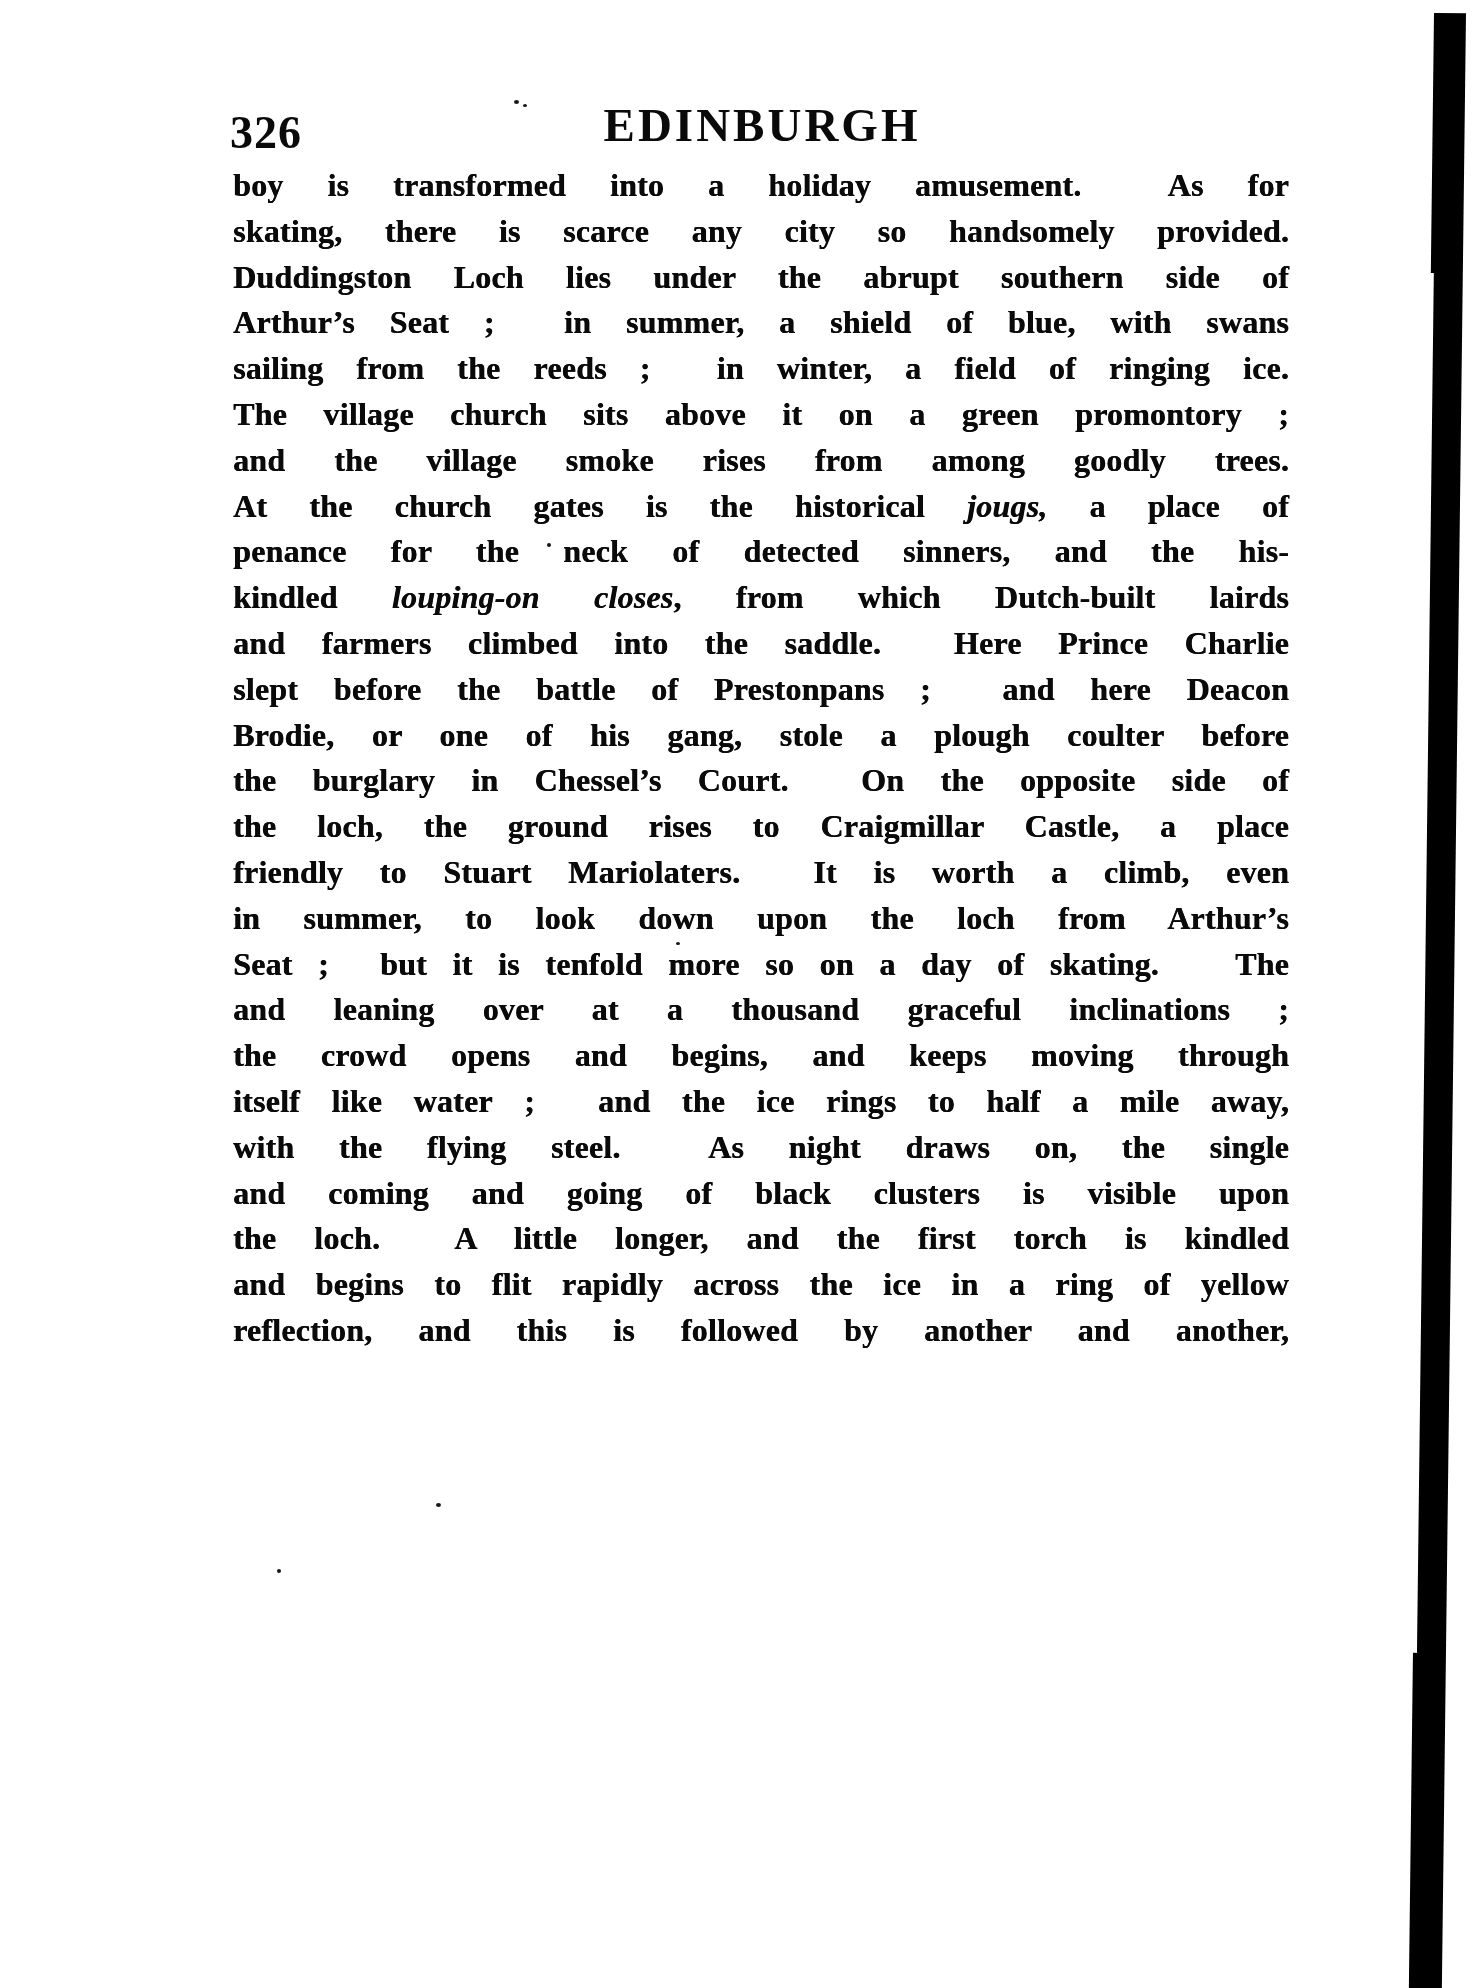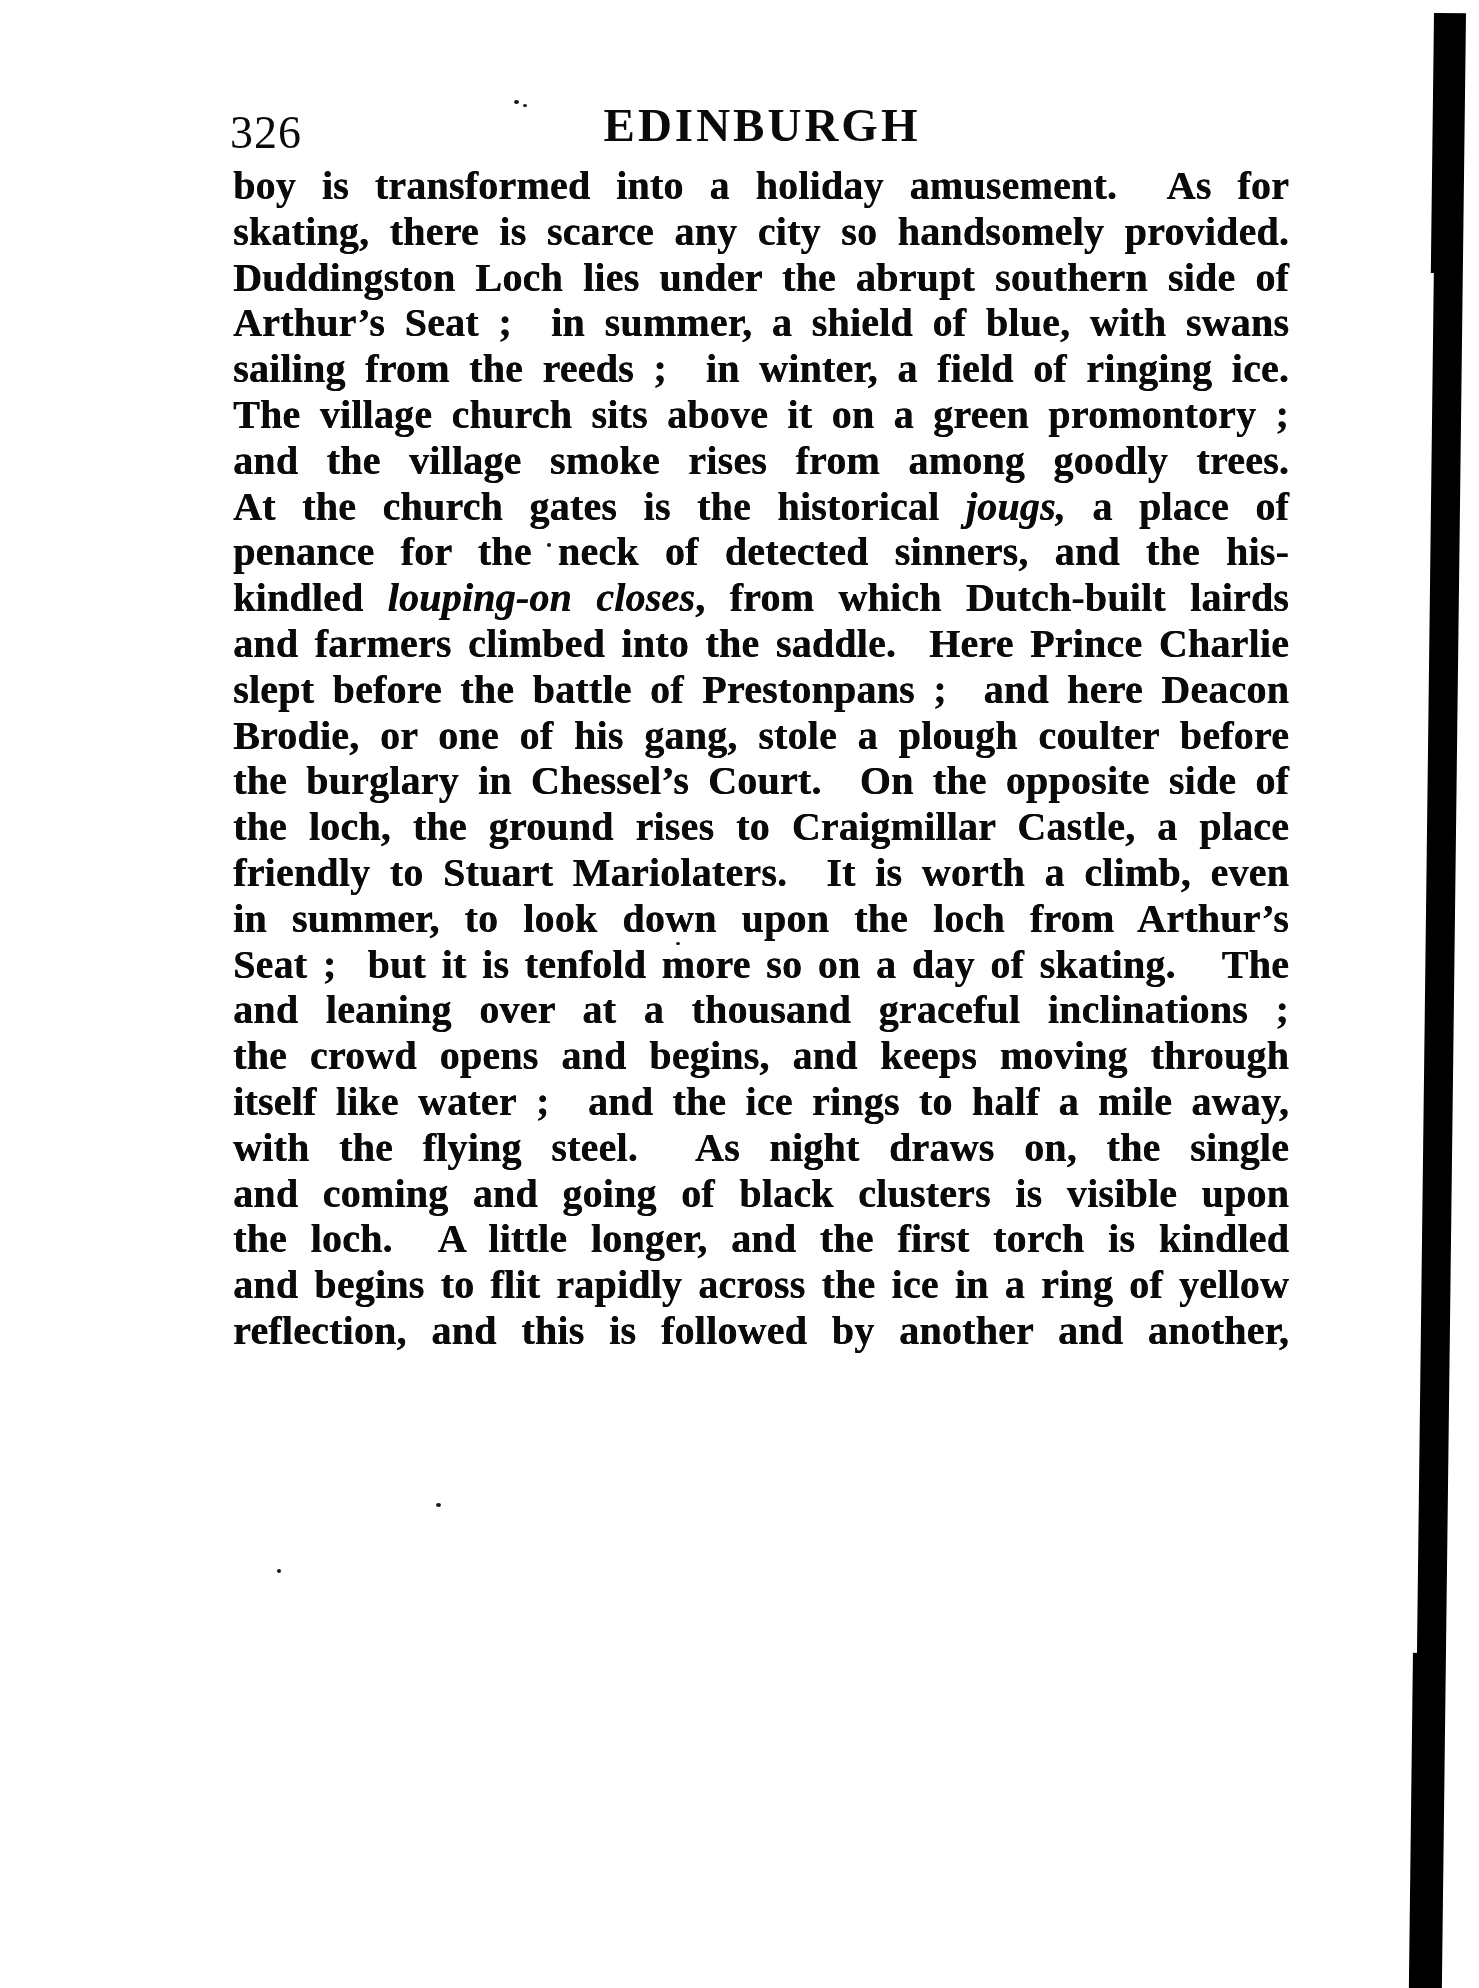--- a/index.html
+++ b/index.html
@@ -2,30 +2,30 @@
 <html><head>
 <meta charset="utf-8">
 <style>
   html,body{margin:0;padding:0;}
   body{
     width:1479px;height:1988px;position:relative;background:#ffffff;overflow:hidden;
     font-family:"Liberation Serif","DejaVu Serif",serif;color:#0a0a0a;
   }
   .page{position:absolute;inset:0;background:#ffffff;}
   .page-number{
-    position:absolute;left:230px;top:110px;font-size:46px;font-weight:normal;
+    position:absolute;left:230px;top:110px;font-size:46px;font-weight:bold;
     letter-spacing:1px;line-height:1;white-space:nowrap;text-align:center;
   }
   .running-title{
     position:absolute;left:233px;top:102px;width:1058px;text-align:center;
     font-size:47px;font-weight:bold;letter-spacing:3px;line-height:1;white-space:nowrap;
   }
   .body-text{
     position:absolute;left:233px;top:163px;width:1056px;
-    font-size:40px;font-weight:bold;letter-spacing:0.2px;word-spacing:1px;
+    font-size:32px;font-weight:bold;letter-spacing:0.2px;word-spacing:1px;
     text-shadow:0.4px 0 0 #0a0a0a;
   }
   .line{
     height:45.8px;line-height:45.8px;
     text-align:justify;text-align-last:justify;white-space:normal;overflow:visible;
   }
   .line.last{text-align:left;text-align-last:left;}
   .it{font-style:italic;}
   .binding-bar{
     position:absolute;left:1437px;top:13px;width:29px;height:2030px;background:#000;

